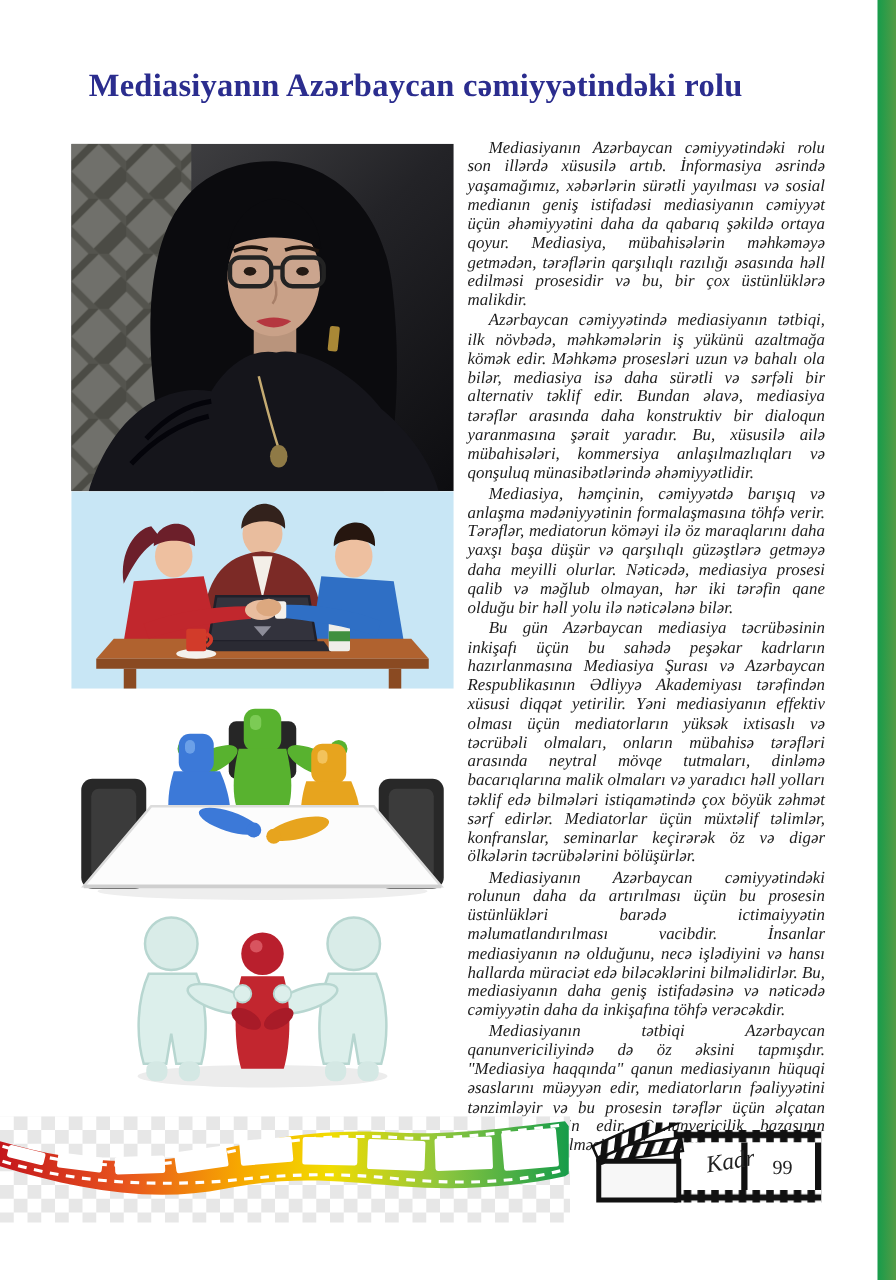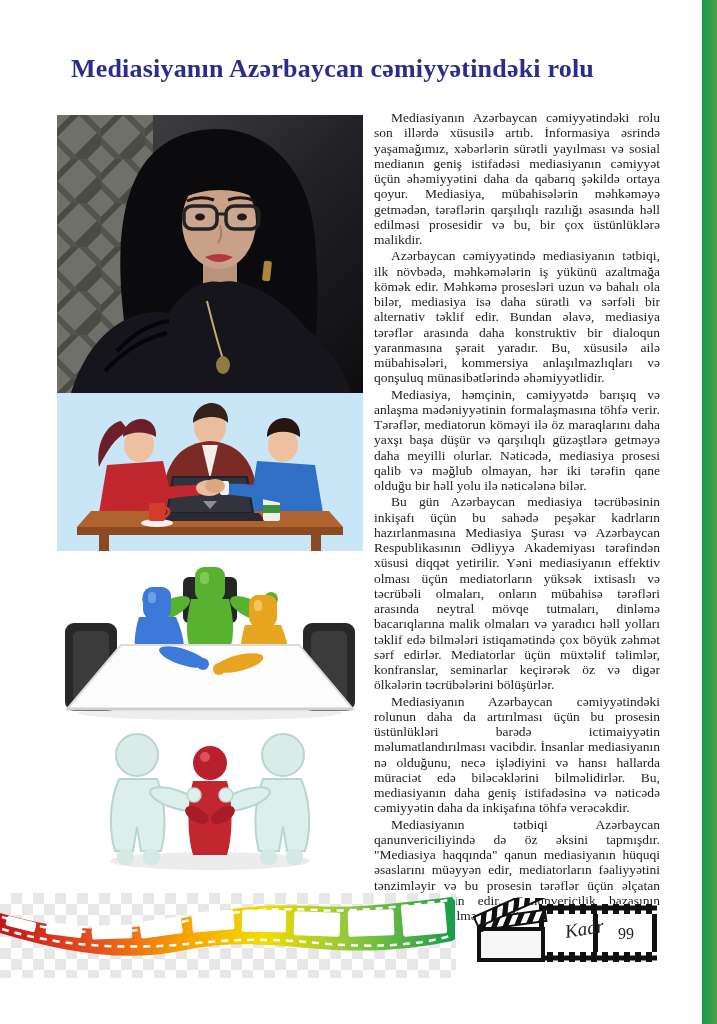--- a/index.html
+++ b/index.html
@@ -8,21 +8,21 @@
   .stripe{position:absolute;top:0;right:0;width:55px;height:1024px;
           background:linear-gradient(90deg,#169c4b 0%,#8d9a3e 52%,#cd4426 100%);}
   .title{position:absolute;left:20px;top:54px;width:625px;margin:0;text-align:center;
          font-size:26px;font-weight:bold;color:#2b2d8e;letter-spacing:.2px;}
   .col-images{position:absolute;left:57px;top:115px;width:306px;}
   .col-images figure{margin:0;padding:0;line-height:0;}
   .fig-photo{margin-bottom:7px;}
   .fig-shake{margin-bottom:4px;}
   .fig-meet{margin-bottom:2px;}
   .col-text{position:absolute;left:374px;top:110px;width:286px;text-align:justify;
-            font-size:13.5px;line-height:15.25px;color:#1d1d1d;}
+            font-size:13.5px;line-height:15.25px;color:#1d1d1d;font-style:italic;}
   .col-text p{margin:0 0 1px 0;text-indent:17px;}
   .filmwave{position:absolute;left:0;top:893px;width:456px;height:85px;
             background:repeating-conic-gradient(#e7e7e7 0% 25%,#ffffff 0% 50%) 0 0/22px 22px;}
   .filmwave svg{position:absolute;left:0;top:0;}
   .kadr{position:absolute;left:473px;top:898px;width:186px;height:72px;}
   svg text{font-family:"Liberation Serif","DejaVu Serif",serif;}
 </style>
 </head>
 <body>
 

